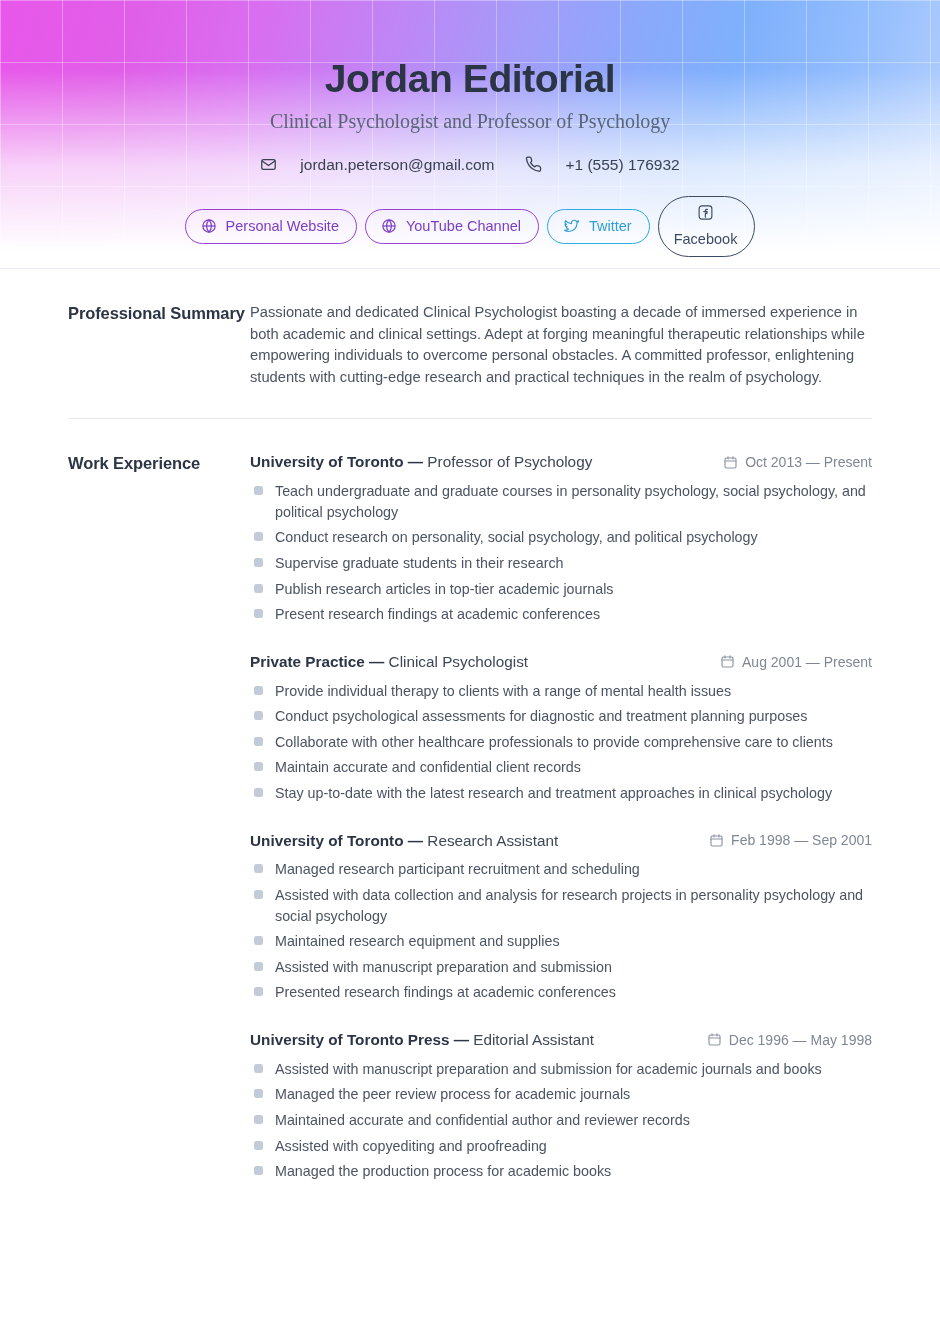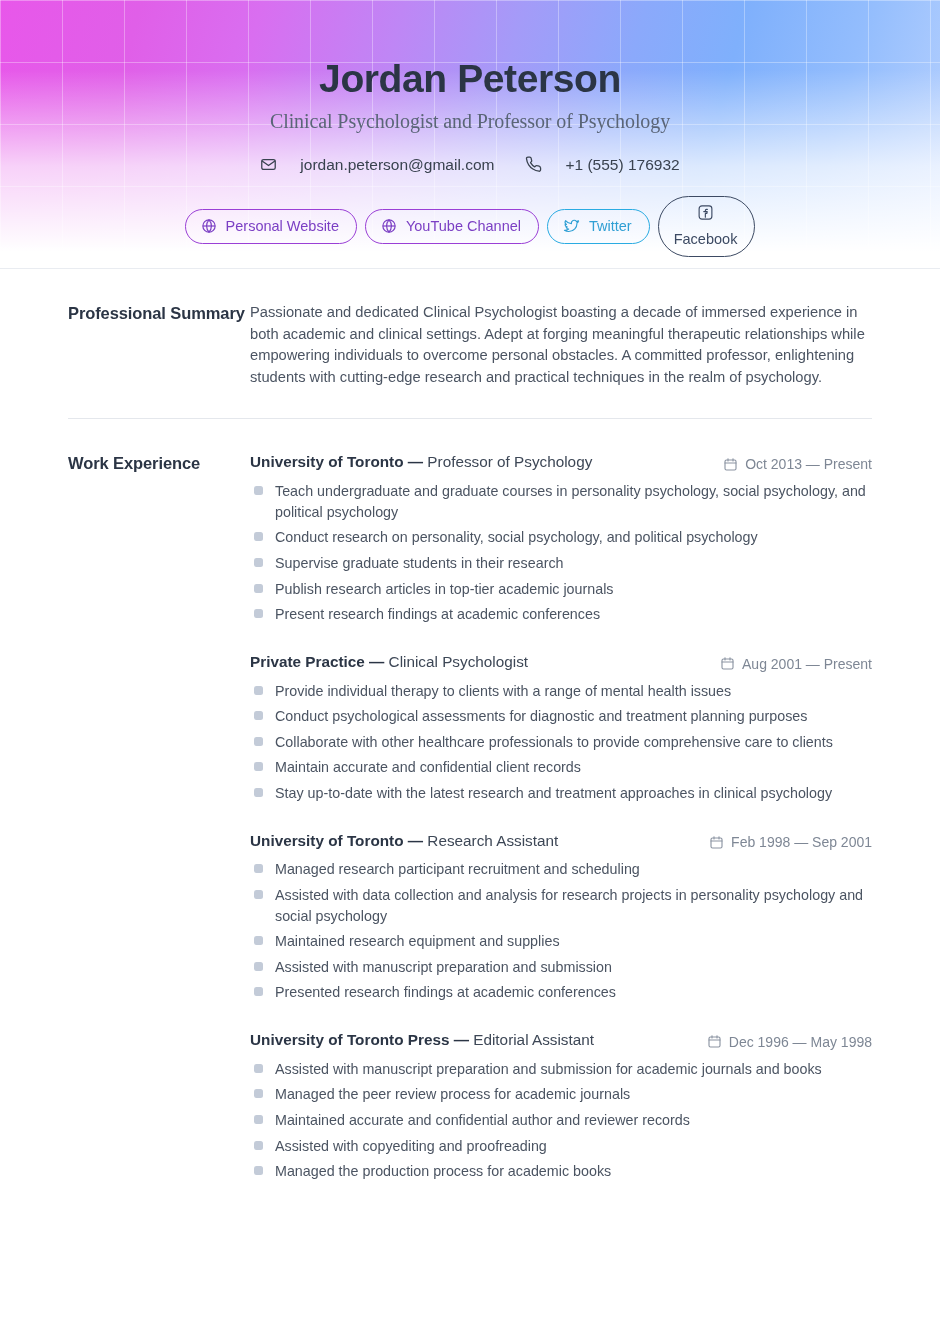--- a/index.html
+++ b/index.html
@@ -134,21 +134,21 @@
     height: 1px;
     background: #e4e7ec;
     margin: 30px 0 0 0;
   }
 
   
   .job { margin-bottom: 27px; }
   .job:last-child { margin-bottom: 0; }
   .job-head {
     display: flex;
-    align-items: flex-end;
+    align-items: center;
     justify-content: space-between;
     gap: 18px;
     margin-bottom: 9px;
   }
   .job-title {
     font-size: 15.3px;
     color: #3d4756;
     line-height: 1.3;
   }
   .job-title .org {
@@ -186,21 +186,21 @@
     border-radius: 2.5px;
     background: #c3cbd8;
   }
 </style>
 </head>
 <body>
 
 <div class="header">
   <div class="header-grid"></div>
   <div class="header-inner">
-    <h1 class="name">Jordan Peterson</h1>
+    <h1 class="name">Jordan Editorial</h1>
     <div class="headline">Clinical Psychologist and Professor of Psychology</div>
 
     <div class="contact-row">
       <span class="contact-item">
         <span>
           <svg width="17" height="17" viewBox="0 0 24 24" fill="none" stroke="#39424f" stroke-width="1.8" stroke-linecap="round" stroke-linejoin="round">
             <rect x="2.5" y="5" width="19" height="14" rx="2.5"></rect>
             <path d="M3 7l9 6.5L21 7"></path>
           </svg>
         </span>

